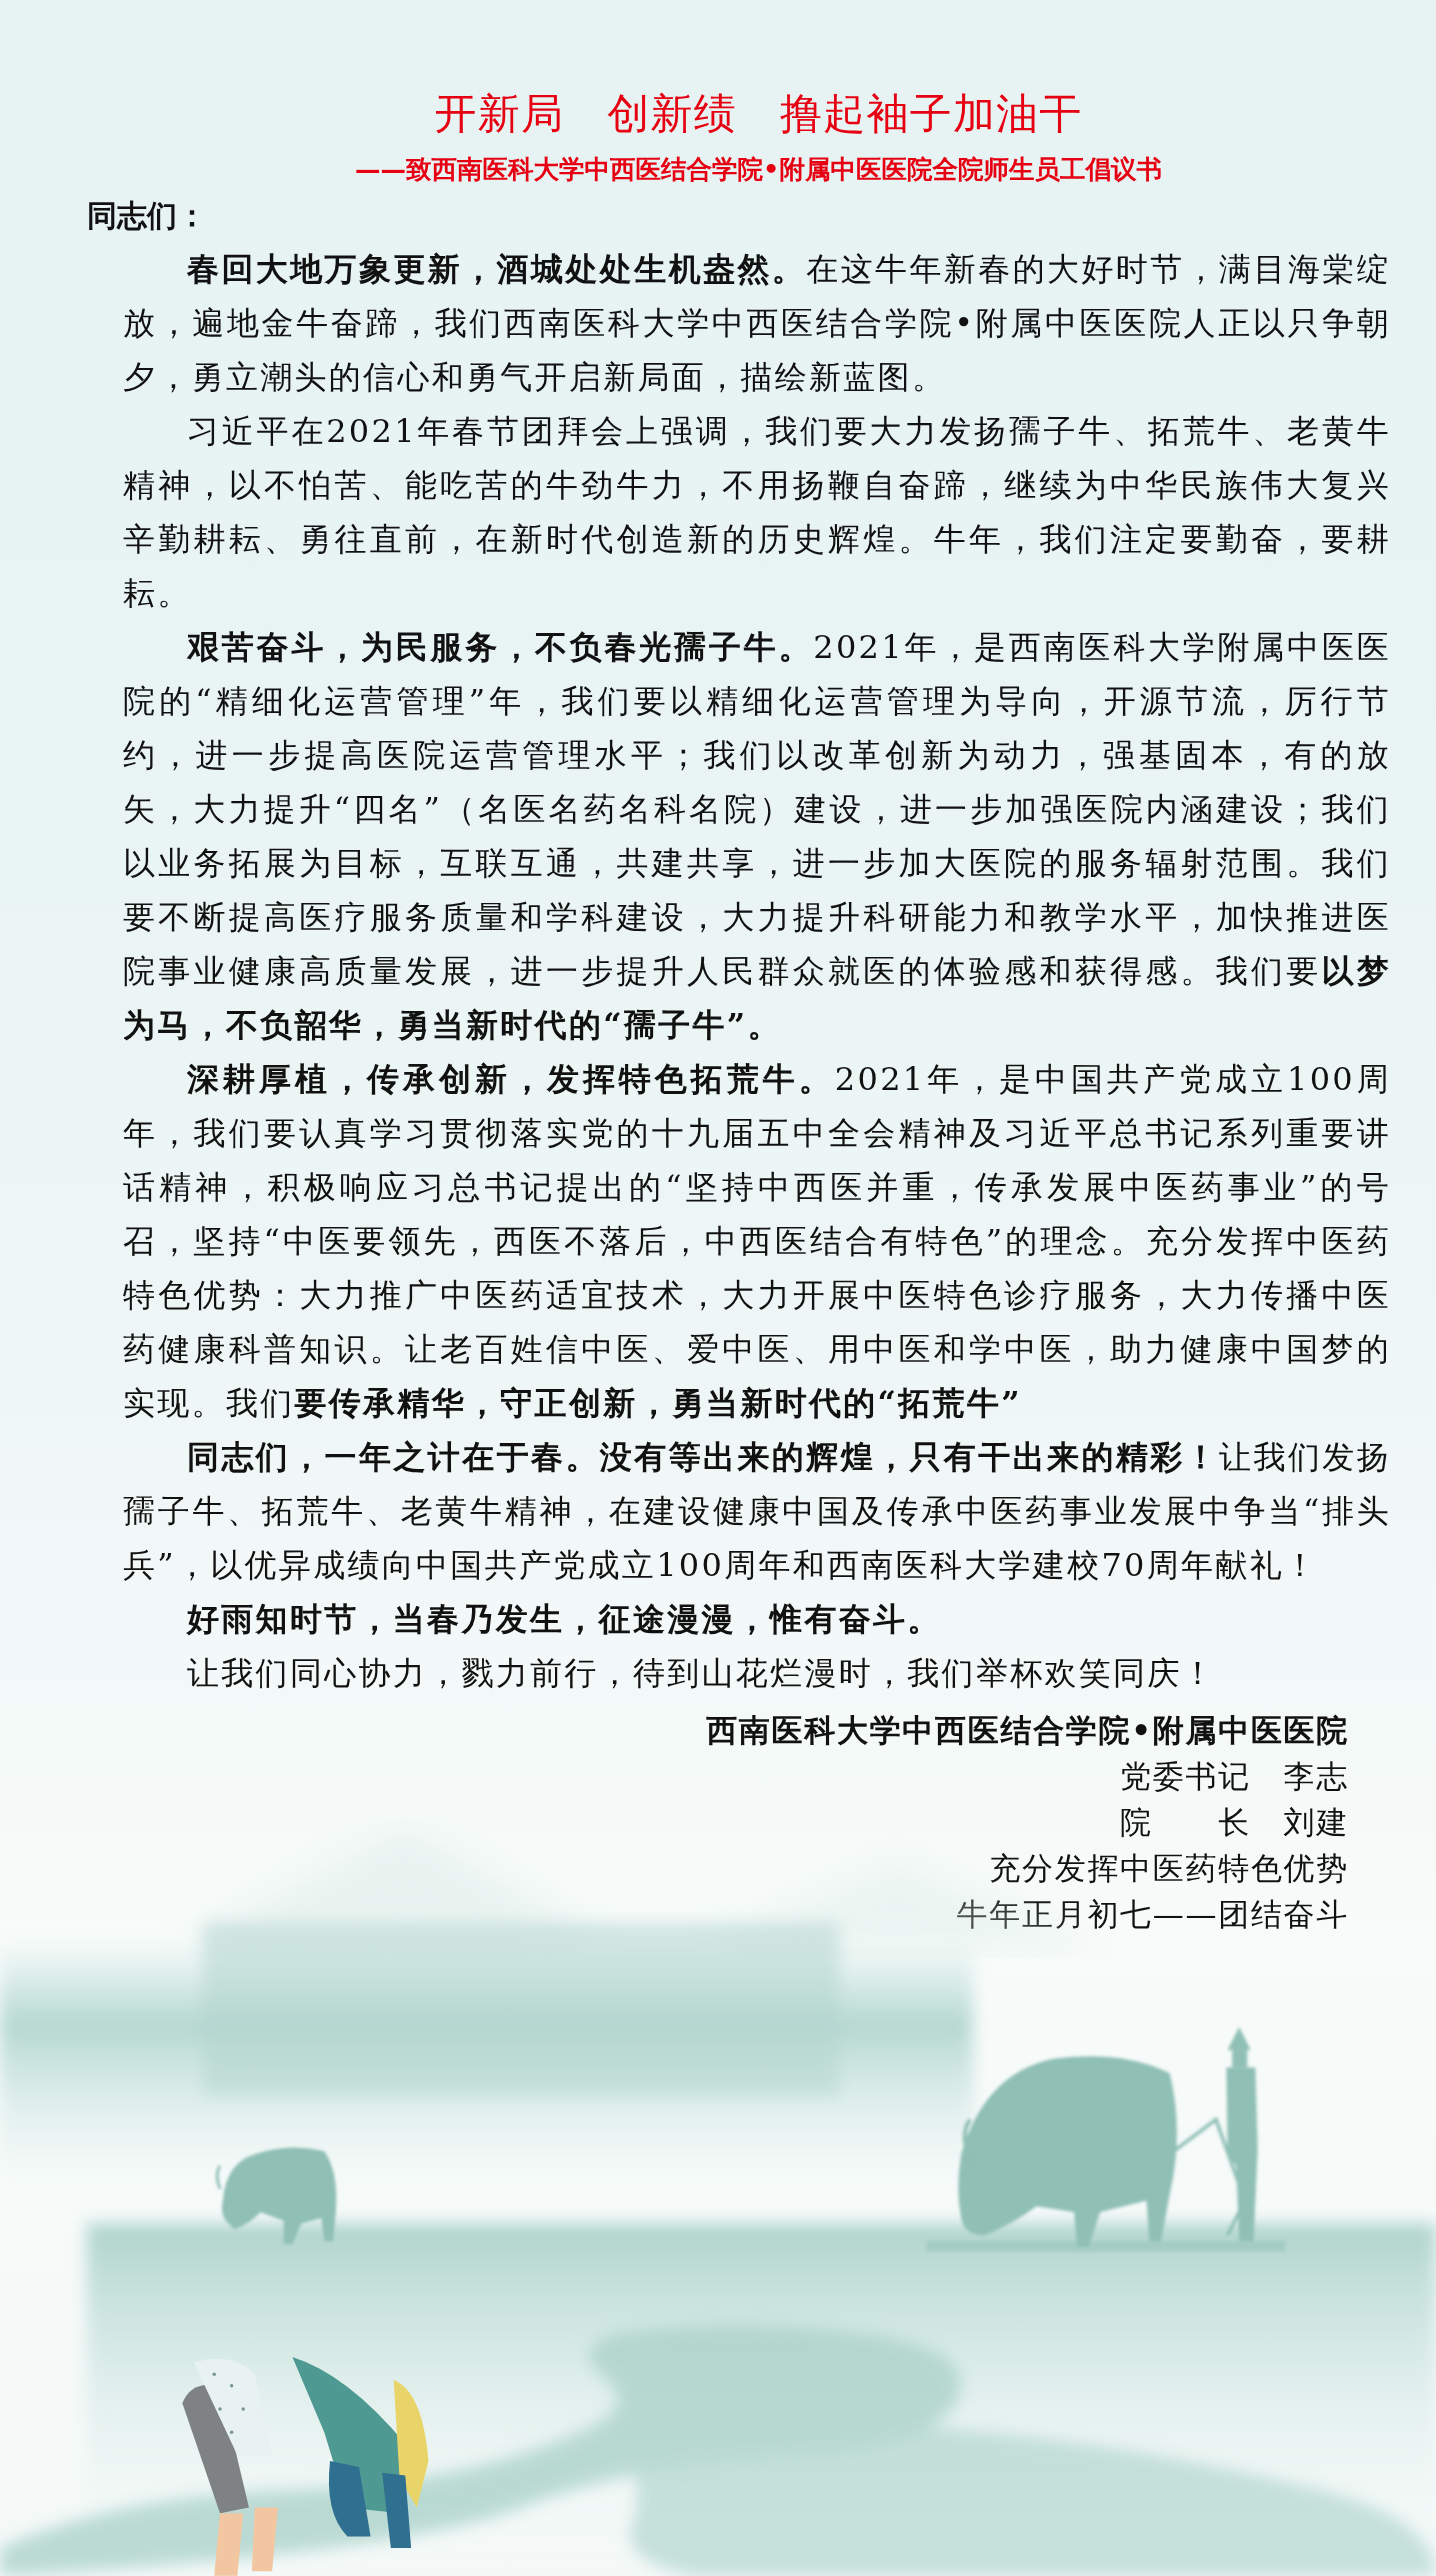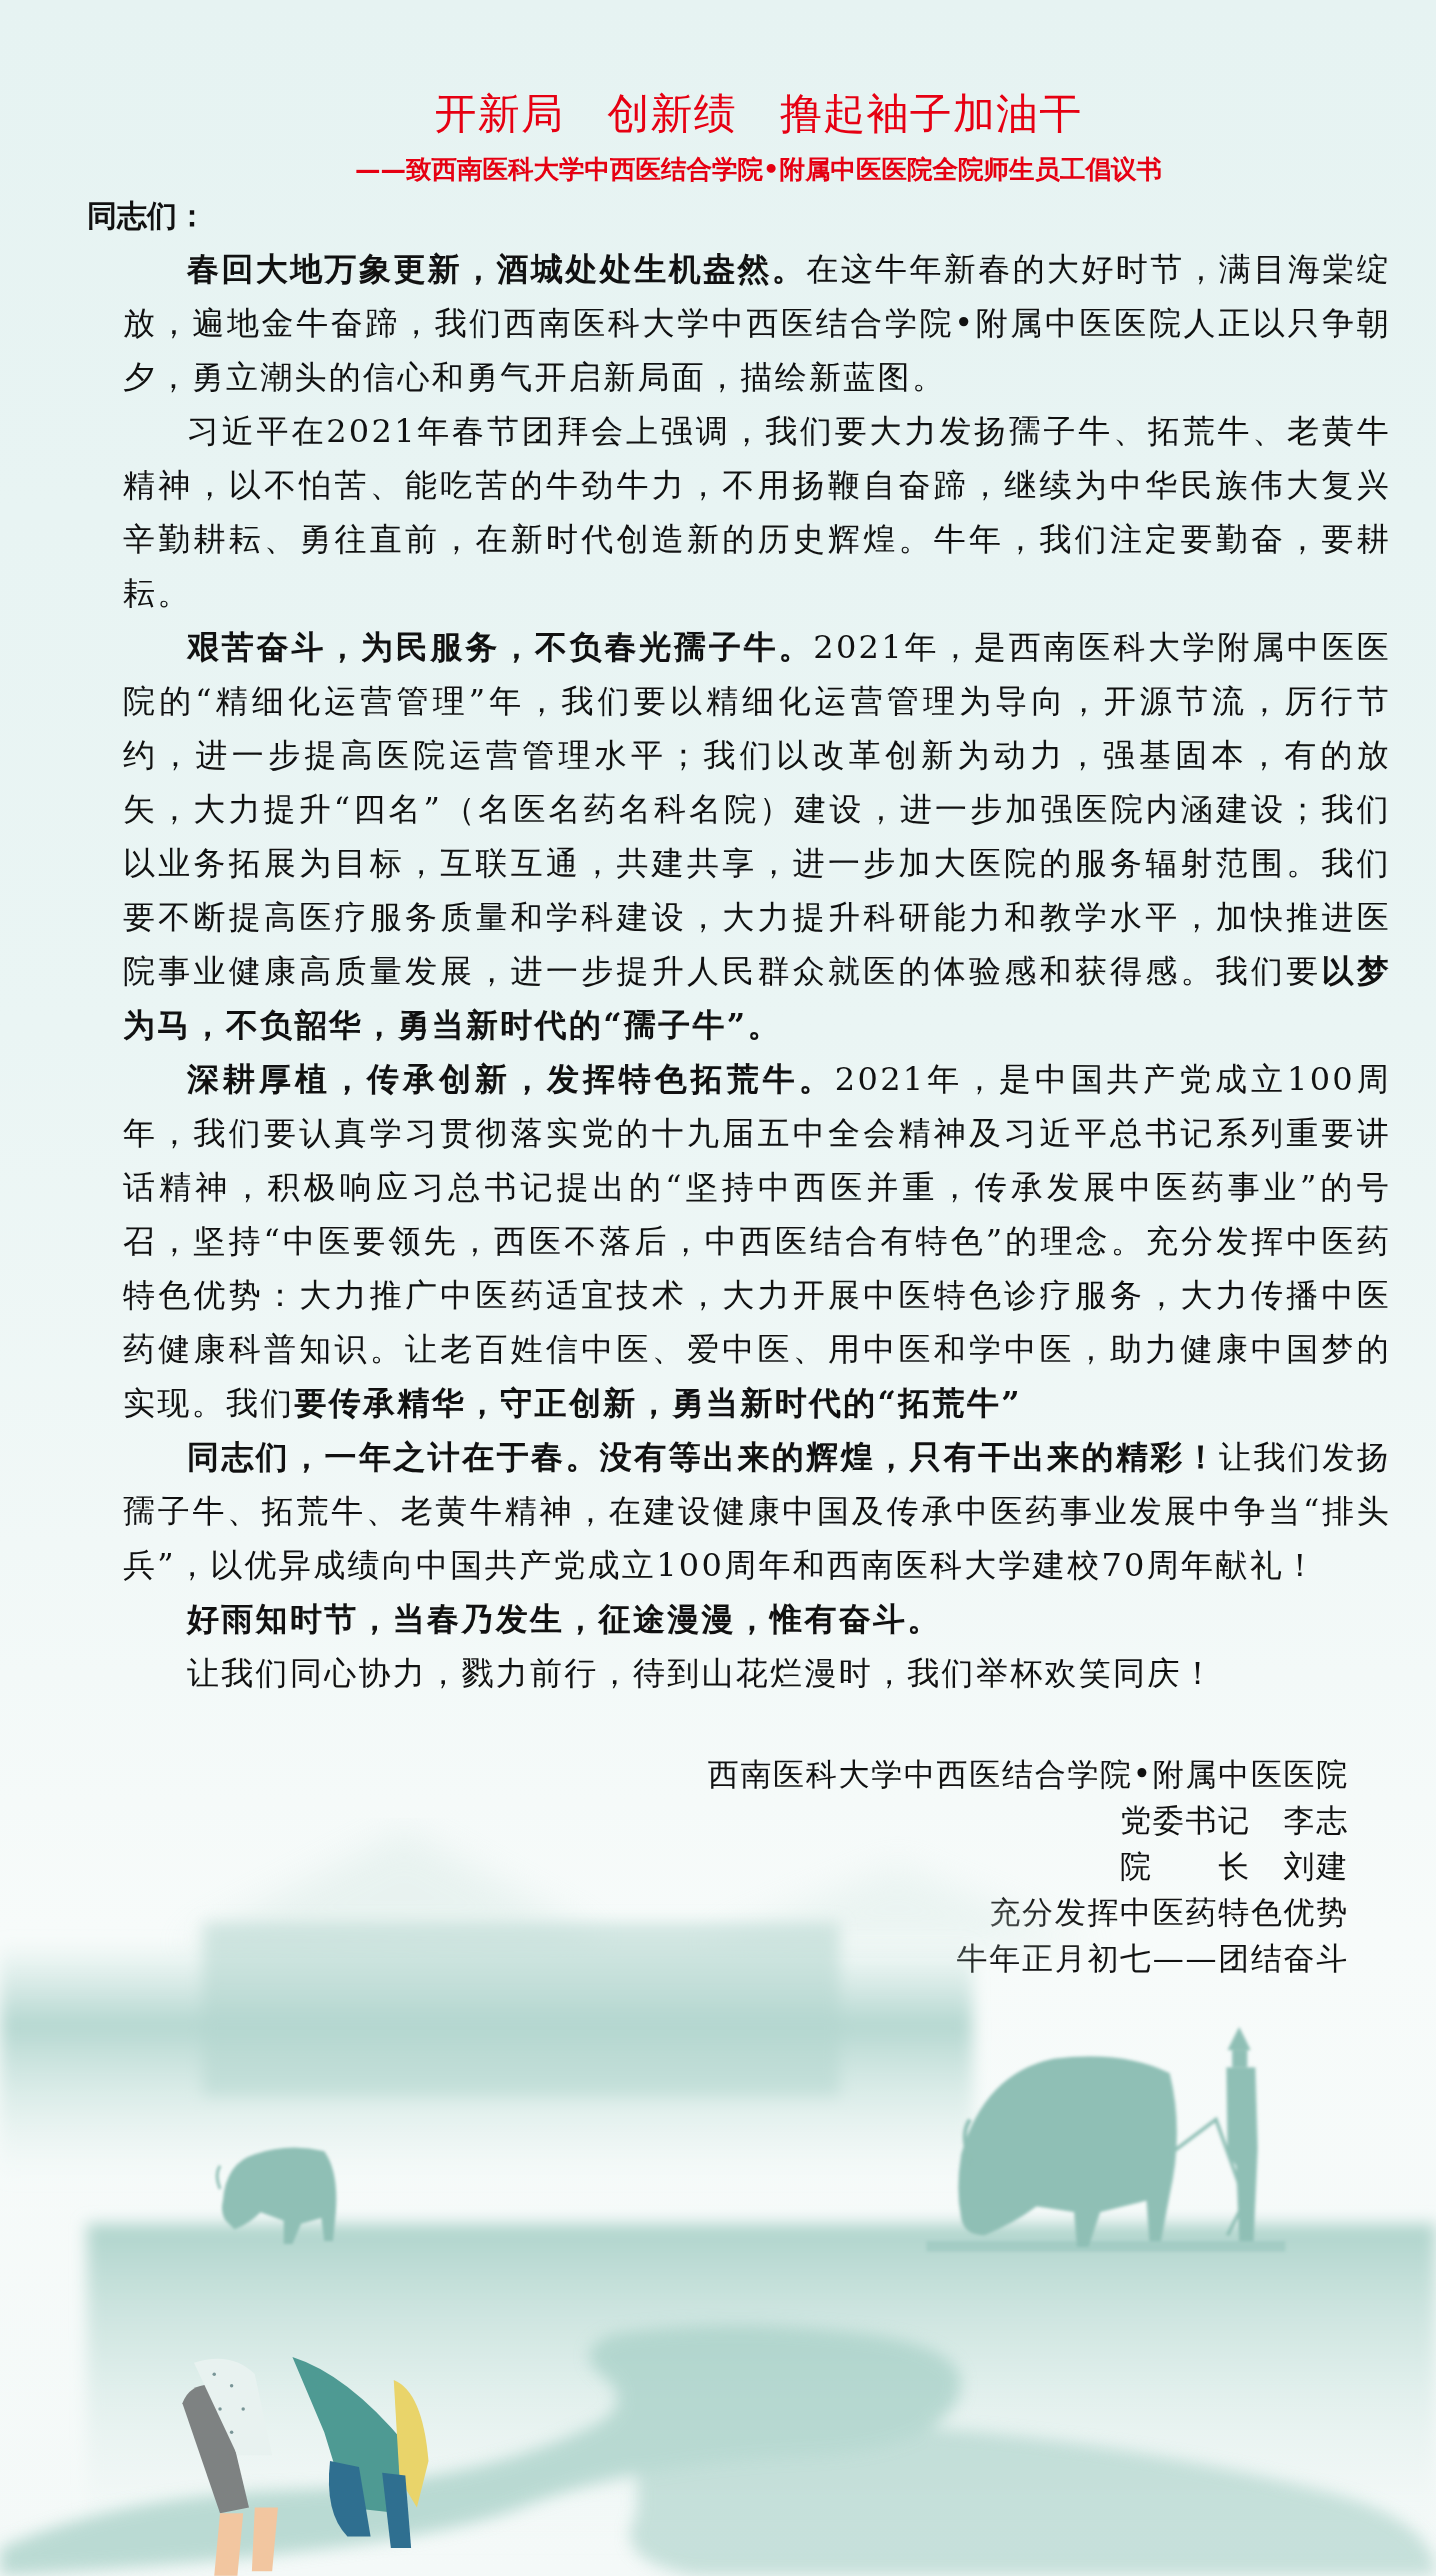--- a/index.html
+++ b/index.html
@@ -26,21 +26,21 @@
     position:absolute; left:87px; top:242px; width:1268px;
     font-size:32px; line-height:54px; text-align:justify; letter-spacing:2.3px;margin-left:36px;
   }
   .body-text p { margin:0; text-indent:2em; }
   .body-text b { font-weight:bold; }
   .sign {
     position:absolute; right:87px; top:1707px; text-align:right;
     font-size:31px; line-height:46px; letter-spacing:1.7px;
   }
   .sign div { white-space:pre; }
-  .sign .org { font-weight:normal;margin-top:44px; }
+  .sign .org { font-weight:bold; }
   .scene { position:absolute; left:0; top:1795px; width:1436px; height:781px; }
 </style>
 </head>
 <body>
 
 <div class="title">开新局　创新绩　撸起袖子加油干</div>
 <div class="subtitle">——致西南医科大学中西医结合学院•附属中医医院全院师生员工倡议书</div>
 
 <div class="salutation">同志们：</div>
 

